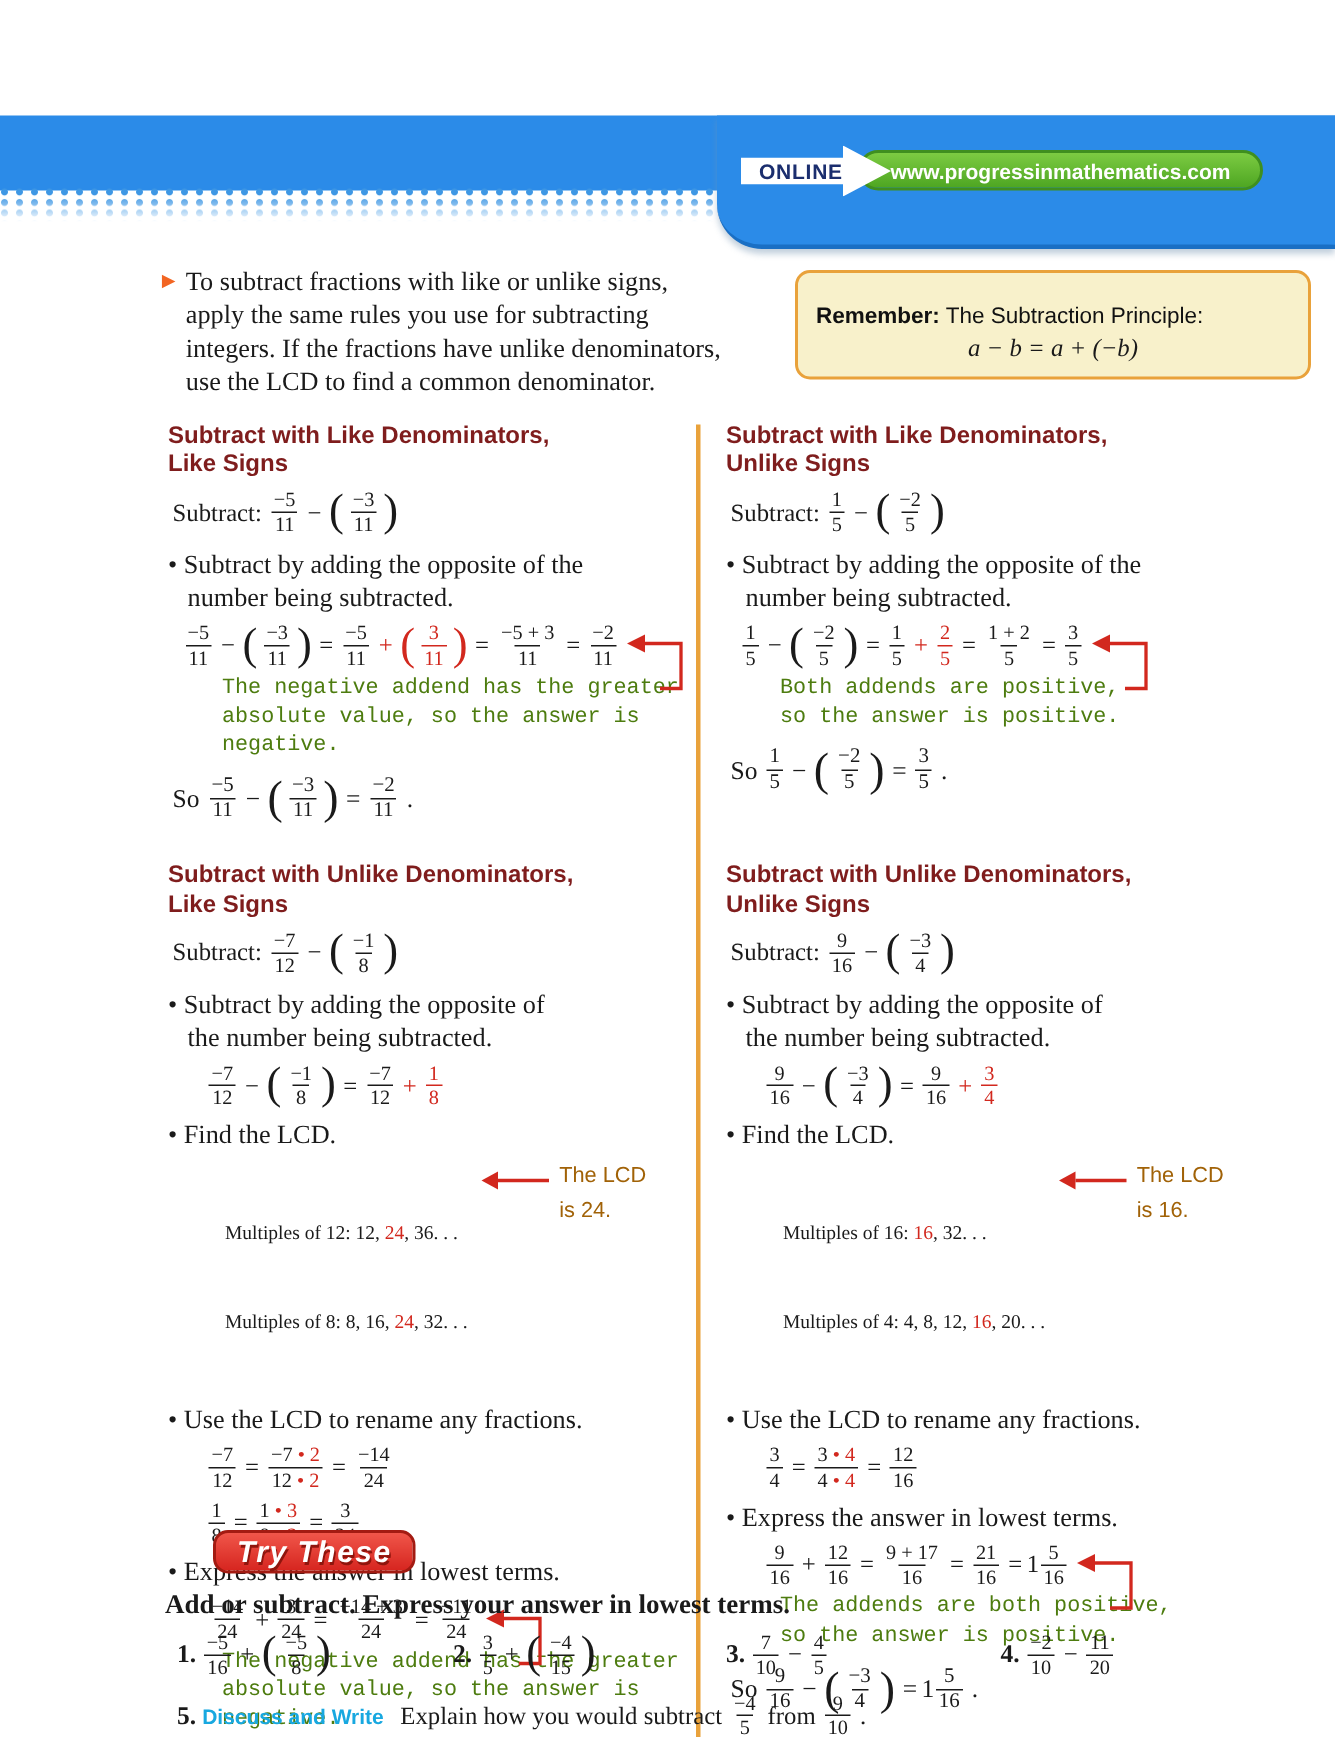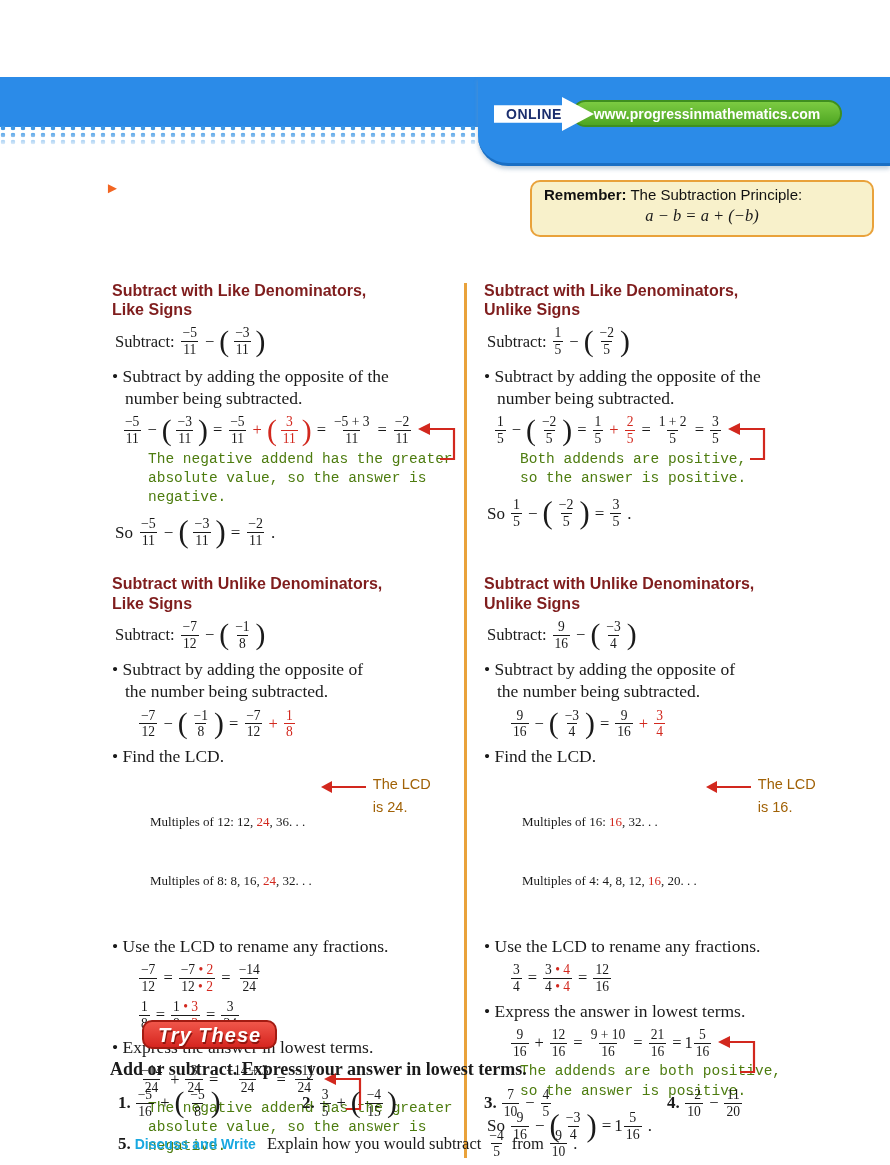--- a/index.html
+++ b/index.html
@@ -31,21 +31,21 @@
          color:#1B2E6E;font-family:"Liberation Sans",sans-serif;font-weight:bold;font-size:15px;
          box-shadow:0 3px 3px rgba(0,0,0,.35);z-index:4;}
 
   
   .intro{position:absolute;top:176px;left:105px;width:420px;display:flex;
          font-size:17.5px;line-height:1.28;}
   .intro .marker{color:#F26522;font-size:15px;margin:3px 4px 0 0;flex:none;}
   .intro .txt{white-space:pre-line;}
   .remember{position:absolute;top:180px;left:530px;width:344px;box-sizing:border-box;
             background:#F8F1CB;border:2.5px solid #E9A23B;border-radius:10px;
-            padding:4px 12px 9px;}
+            padding:20px 12px 9px;}
   .remember .r1{font-family:"Liberation Sans",sans-serif;font-size:15px;color:#111;}
   .remember .r1 b{font-weight:bold;}
   .remember .r2{text-align:center;font-style:italic;font-size:16.5px;margin-top:3px;}
 
   
   .main{position:absolute;top:281px;left:112px;width:772px;}
   .cols{position:relative;display:grid;grid-template-columns:352px 1fr;row-gap:26px;}
   .divider{position:absolute;left:352px;top:2px;bottom:6px;width:2.5px;background:#E9A23B;}
   .cell.right{padding-left:20px;}
   .sec-title{color:#7f1d1d;font-family:"Liberation Sans",sans-serif;font-weight:bold;
@@ -107,20 +107,24 @@
   <div class="tab"></div>
   <div class="online">
     <span>ONLINE</span>
   </div>
   <div class="urlpill">
     <span>www.progressinmathematics.com</span>
   </div>
 
   <div class="intro">
     <span class="marker">►</span>
+    <span class="txt">To subtract fractions with like or unlike signs,
+apply the same rules you use for subtracting
+integers. If the fractions have unlike denominators,
+use the LCD to find a common denominator.</span>
   </div>
 
   <div class="remember">
     <div class="r1">
       <b>Remember:</b><span> The Subtraction Principle:</span>
     </div>
     <div class="r2">a − b = a + (−b)</div>
   </div>
 
   <div class="main">
@@ -518,21 +522,21 @@
               <span class="fn">9</span>
               <span class="fd">16</span>
             </span>
             <span class="tk">+</span>
             <span class="frac">
               <span class="fn">12</span>
               <span class="fd">16</span>
             </span>
             <span class="tk">=</span>
             <span class="frac">
-              <span class="fn">9 + 10</span>
+              <span class="fn">9 + 17</span>
               <span class="fd">16</span>
             </span>
             <span class="tk">=</span>
             <span class="frac">
               <span class="fn">21</span>
               <span class="fd">16</span>
             </span>
             <span class="tk">=</span>
             <span class="mixed">
               <span class="whole">1</span>

